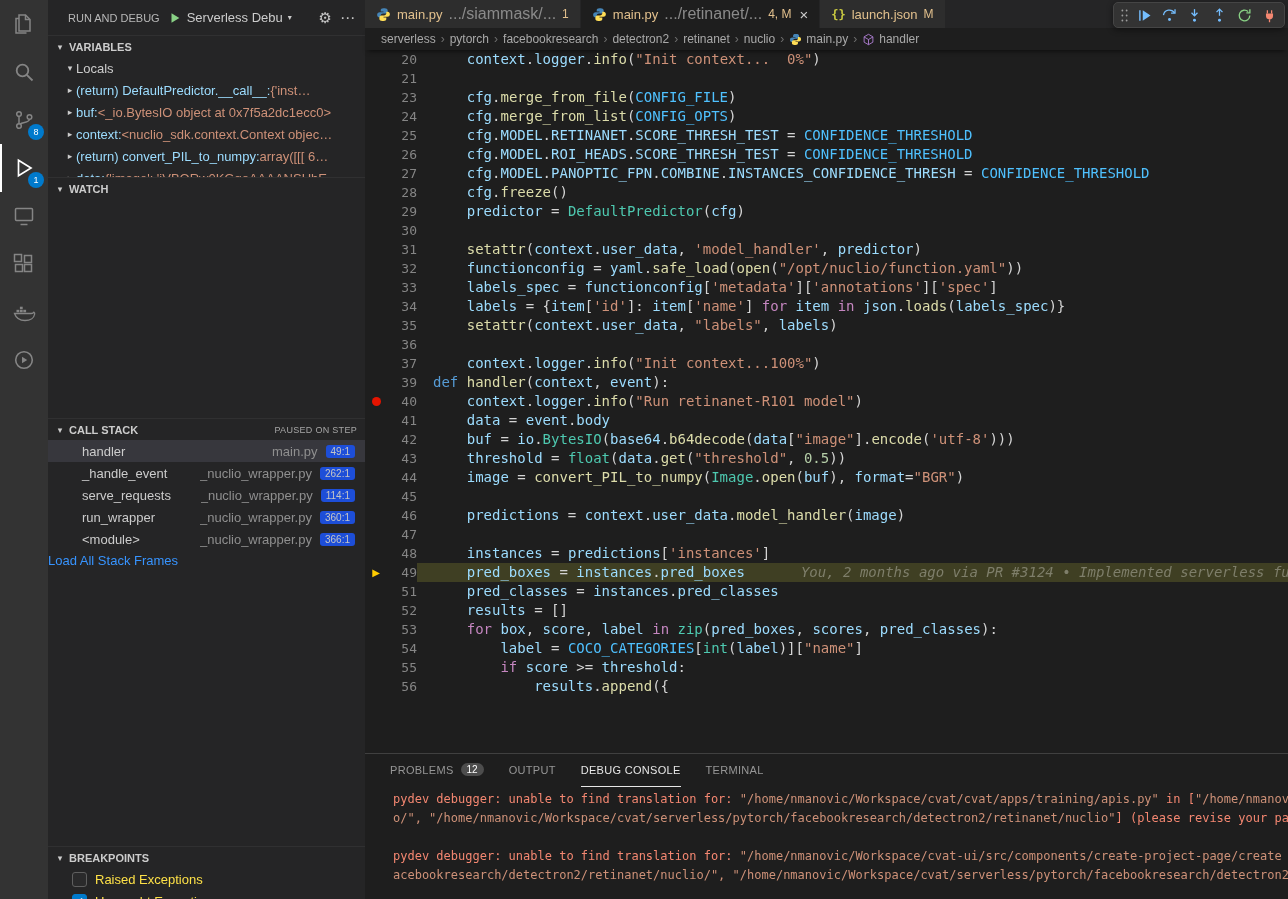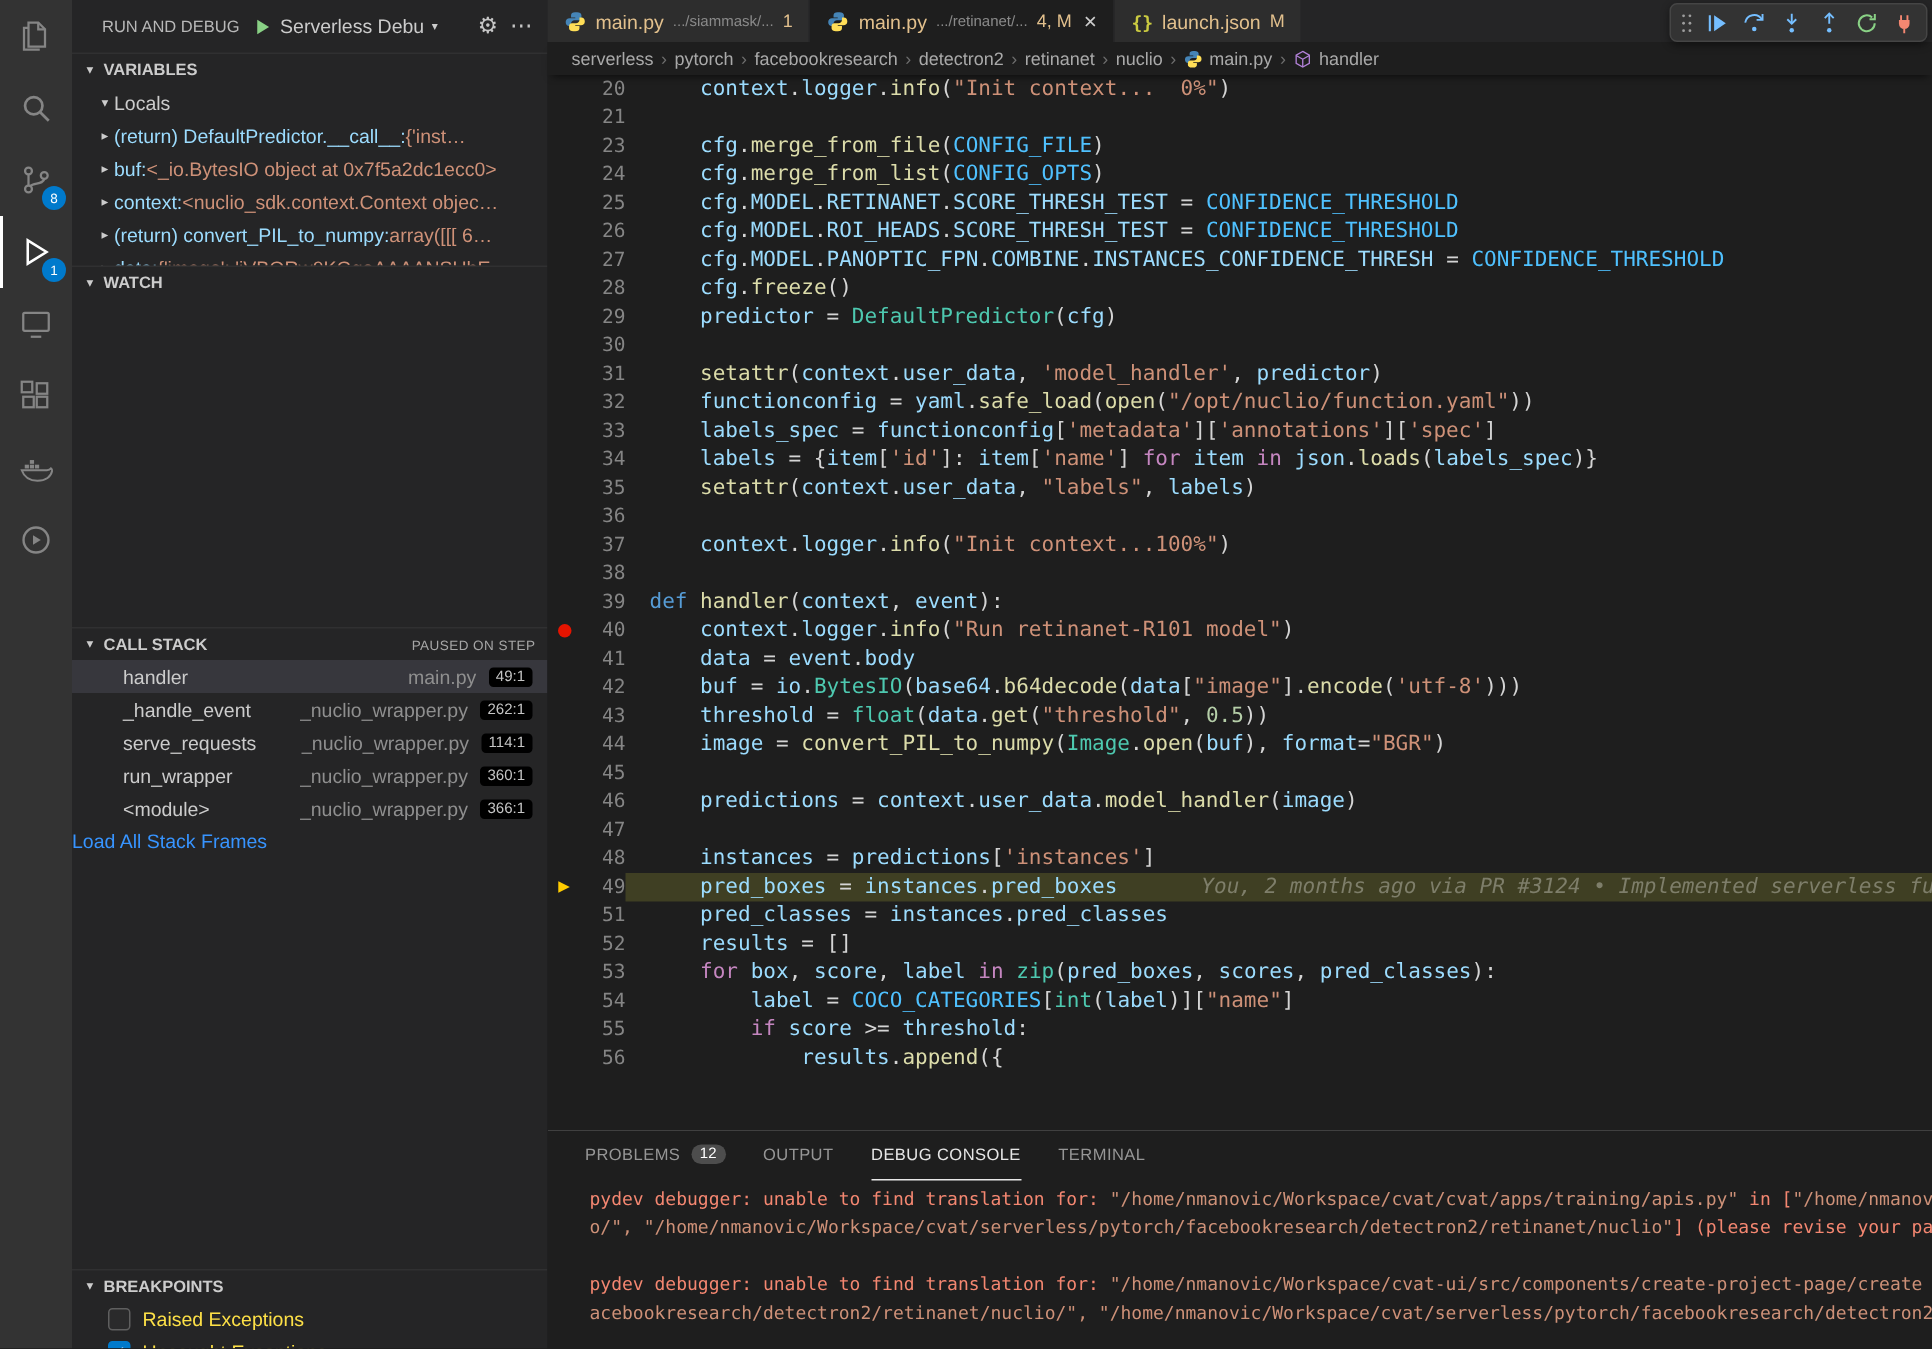--- a/index.html
+++ b/index.html
@@ -30,38 +30,38 @@
   .variables .pane-body{height:120px;overflow:hidden}
   .watch .pane-body{height:219px}
   .var-row{height:22px;display:flex;align-items:center;padding-left:16px;white-space:nowrap;overflow:hidden;font-size:13px;cursor:pointer}
   .var-name{color:var(--var,#9cdcfe)}
   .var-value{color:var(--str,#ce9178)}
   .scope-label{color:#cccccc}
   .cs-row{height:22px;display:flex;align-items:center;padding:0 10px 0 34px;gap:8px;font-size:13px;cursor:pointer;white-space:nowrap;overflow:hidden}
   .cs-row.selected{background:#37373d}
   .cs-name{color:#cccccc}
   .cs-file{color:#8f8f8f;margin-left:auto;overflow:hidden}
-  .cs-badge{background:#000000;border-radius:3px;padding:1px 5px;font-size:10px;color:#c5c5c5;flex:none}
+  .cs-badge{background:#1d4ed8;border-radius:3px;padding:1px 5px;font-size:10px;color:#c5c5c5;flex:none}
   .load-frames{height:22px;line-height:22px;color:var(--link,#3794ff);font-size:13px;cursor:pointer}
   .pane.breakpoints{margin-top:auto;height:53px;overflow:hidden}
   .bp-row{height:22px;display:flex;align-items:center;gap:8px;padding-left:24px;cursor:pointer}
   .checkbox{width:15px;height:15px;border:1px solid #5f5f5f;border-radius:3px;background:#2a2a2b;flex:none;display:flex;align-items:center;justify-content:center;font-size:11px;color:#fff}
   .checkbox.checked{background:var(--accent,#007acc);border-color:var(--accent,#007acc)}
   .bp-label{color:#fde047}
 
   
   .main{flex:1;display:flex;flex-direction:column;min-width:0;position:relative}
   .tabbar{height:28px;background:#252526;display:flex;flex:none}
   .tabs{display:flex}
   .tab{display:flex;align-items:center;gap:6px;padding:0 11px;background:#2d2d2d;border-right:1px solid #252526;font-size:13px;color:#969696;cursor:pointer;white-space:nowrap}
   .tab.active{background:#1e1e1e}
   .tab-icon svg{width:15px;height:15px;display:block}
   .json-glyph{color:#cbcb41;font-weight:bold;font-family:"DejaVu Sans Mono",monospace;font-size:12px}
   .tab-label{color:var(--modified,#e2c08d)}
-  .tab-desc{color:#8a8a8a;font-size:10px}
+  .tab-desc{color:#8a8a8a;font-size:16px}
   .tab-deco{color:var(--modified,#e2c08d);font-size:12px}
   .tab-close{color:#cccccc;font-size:15px;margin-left:2px}
   .breadcrumbs{height:22px;background:#1e1e1e;display:flex;align-items:center;padding-left:16px;font-size:12px;color:#a9a9a9;gap:3px;flex:none;position:relative;z-index:3;box-shadow:0 4px 5px -3px rgba(0,0,0,.6)}
   .bc-item{display:flex;align-items:center;gap:4px;cursor:pointer}
   .bc-icon svg{width:13px;height:13px;display:block}
   .bc-sep{color:#6e6e6e;margin:0 2px}
 
   .editor{flex:1;overflow:hidden;font-family:"DejaVu Sans Mono","Liberation Mono",monospace;font-size:14px;line-height:19px;background:#1e1e1e}
   .code-line{display:flex;height:19px;white-space:pre}
   .glyph{width:22px;flex:none;display:flex;align-items:center;justify-content:center}
@@ -444,21 +444,20 @@
         <div class="code-line"><span class="glyph"></span><span class="lnum">28</span><span class="line-content"><span class="tk-p">    </span><span class="tk-v">cfg</span><span class="tk-p">.</span><span class="tk-f">freeze</span><span class="tk-p">()</span></span></div>
         <div class="code-line"><span class="glyph"></span><span class="lnum">29</span><span class="line-content"><span class="tk-p">    </span><span class="tk-v">predictor</span><span class="tk-p"> = </span><span class="tk-t">DefaultPredictor</span><span class="tk-p">(</span><span class="tk-v">cfg</span><span class="tk-p">)</span></span></div>
         <div class="code-line"><span class="glyph"></span><span class="lnum">30</span><span class="line-content"></span></div>
         <div class="code-line"><span class="glyph"></span><span class="lnum">31</span><span class="line-content"><span class="tk-p">    </span><span class="tk-f">setattr</span><span class="tk-p">(</span><span class="tk-v">context</span><span class="tk-p">.</span><span class="tk-v">user_data</span><span class="tk-p">, </span><span class="tk-s">'model_handler'</span><span class="tk-p">, </span><span class="tk-v">predictor</span><span class="tk-p">)</span></span></div>
         <div class="code-line"><span class="glyph"></span><span class="lnum">32</span><span class="line-content"><span class="tk-p">    </span><span class="tk-v">functionconfig</span><span class="tk-p"> = </span><span class="tk-v">yaml</span><span class="tk-p">.</span><span class="tk-f">safe_load</span><span class="tk-p">(</span><span class="tk-f">open</span><span class="tk-p">(</span><span class="tk-s">"/opt/nuclio/function.yaml"</span><span class="tk-p">))</span></span></div>
         <div class="code-line"><span class="glyph"></span><span class="lnum">33</span><span class="line-content"><span class="tk-p">    </span><span class="tk-v">labels_spec</span><span class="tk-p"> = </span><span class="tk-v">functionconfig</span><span class="tk-p">[</span><span class="tk-s">'metadata'</span><span class="tk-p">][</span><span class="tk-s">'annotations'</span><span class="tk-p">][</span><span class="tk-s">'spec'</span><span class="tk-p">]</span></span></div>
         <div class="code-line"><span class="glyph"></span><span class="lnum">34</span><span class="line-content"><span class="tk-p">    </span><span class="tk-v">labels</span><span class="tk-p"> = {</span><span class="tk-v">item</span><span class="tk-p">[</span><span class="tk-s">'id'</span><span class="tk-p">]: </span><span class="tk-v">item</span><span class="tk-p">[</span><span class="tk-s">'name'</span><span class="tk-p">] </span><span class="tk-c">for</span><span class="tk-p"> </span><span class="tk-v">item</span><span class="tk-p"> </span><span class="tk-c">in</span><span class="tk-p"> </span><span class="tk-v">json</span><span class="tk-p">.</span><span class="tk-f">loads</span><span class="tk-p">(</span><span class="tk-v">labels_spec</span><span class="tk-p">)}</span></span></div>
         <div class="code-line"><span class="glyph"></span><span class="lnum">35</span><span class="line-content"><span class="tk-p">    </span><span class="tk-f">setattr</span><span class="tk-p">(</span><span class="tk-v">context</span><span class="tk-p">.</span><span class="tk-v">user_data</span><span class="tk-p">, </span><span class="tk-s">"labels"</span><span class="tk-p">, </span><span class="tk-v">labels</span><span class="tk-p">)</span></span></div>
         <div class="code-line"><span class="glyph"></span><span class="lnum">36</span><span class="line-content"></span></div>
         <div class="code-line"><span class="glyph"></span><span class="lnum">37</span><span class="line-content"><span class="tk-p">    </span><span class="tk-v">context</span><span class="tk-p">.</span><span class="tk-v">logger</span><span class="tk-p">.</span><span class="tk-f">info</span><span class="tk-p">(</span><span class="tk-s">"Init context...100%"</span><span class="tk-p">)</span></span></div>
-        <div class="code-line"><span class="glyph"></span><span class="lnum">38</span><span class="line-content"></span></div>
         <div class="code-line"><span class="glyph"></span><span class="lnum">39</span><span class="line-content"><span class="tk-k">def</span><span class="tk-p"> </span><span class="tk-f">handler</span><span class="tk-p">(</span><span class="tk-v">context</span><span class="tk-p">, </span><span class="tk-v">event</span><span class="tk-p">):</span></span></div>
         <div class="code-line"><span class="glyph"><span class="bp-dot"></span></span><span class="lnum">40</span><span class="line-content"><span class="tk-p">    </span><span class="tk-v">context</span><span class="tk-p">.</span><span class="tk-v">logger</span><span class="tk-p">.</span><span class="tk-f">info</span><span class="tk-p">(</span><span class="tk-s">"Run retinanet-R101 model"</span><span class="tk-p">)</span></span></div>
         <div class="code-line"><span class="glyph"></span><span class="lnum">41</span><span class="line-content"><span class="tk-p">    </span><span class="tk-v">data</span><span class="tk-p"> = </span><span class="tk-v">event</span><span class="tk-p">.</span><span class="tk-v">body</span></span></div>
         <div class="code-line"><span class="glyph"></span><span class="lnum">42</span><span class="line-content"><span class="tk-p">    </span><span class="tk-v">buf</span><span class="tk-p"> = </span><span class="tk-v">io</span><span class="tk-p">.</span><span class="tk-t">BytesIO</span><span class="tk-p">(</span><span class="tk-v">base64</span><span class="tk-p">.</span><span class="tk-f">b64decode</span><span class="tk-p">(</span><span class="tk-v">data</span><span class="tk-p">[</span><span class="tk-s">"image"</span><span class="tk-p">].</span><span class="tk-f">encode</span><span class="tk-p">(</span><span class="tk-s">'utf-8'</span><span class="tk-p">)))</span></span></div>
         <div class="code-line"><span class="glyph"></span><span class="lnum">43</span><span class="line-content"><span class="tk-p">    </span><span class="tk-v">threshold</span><span class="tk-p"> = </span><span class="tk-t">float</span><span class="tk-p">(</span><span class="tk-v">data</span><span class="tk-p">.</span><span class="tk-f">get</span><span class="tk-p">(</span><span class="tk-s">"threshold"</span><span class="tk-p">, </span><span class="tk-n">0.5</span><span class="tk-p">))</span></span></div>
         <div class="code-line"><span class="glyph"></span><span class="lnum">44</span><span class="line-content"><span class="tk-p">    </span><span class="tk-v">image</span><span class="tk-p"> = </span><span class="tk-f">convert_PIL_to_numpy</span><span class="tk-p">(</span><span class="tk-t">Image</span><span class="tk-p">.</span><span class="tk-f">open</span><span class="tk-p">(</span><span class="tk-v">buf</span><span class="tk-p">), </span><span class="tk-v">format</span><span class="tk-p">=</span><span class="tk-s">"BGR"</span><span class="tk-p">)</span></span></div>
         <div class="code-line"><span class="glyph"></span><span class="lnum">45</span><span class="line-content"></span></div>
         <div class="code-line"><span class="glyph"></span><span class="lnum">46</span><span class="line-content"><span class="tk-p">    </span><span class="tk-v">predictions</span><span class="tk-p"> = </span><span class="tk-v">context</span><span class="tk-p">.</span><span class="tk-v">user_data</span><span class="tk-p">.</span><span class="tk-f">model_handler</span><span class="tk-p">(</span><span class="tk-v">image</span><span class="tk-p">)</span></span></div>
         <div class="code-line"><span class="glyph"></span><span class="lnum">47</span><span class="line-content"></span></div>
         <div class="code-line"><span class="glyph"></span><span class="lnum">48</span><span class="line-content"><span class="tk-p">    </span><span class="tk-v">instances</span><span class="tk-p"> = </span><span class="tk-v">predictions</span><span class="tk-p">[</span><span class="tk-s">'instances'</span><span class="tk-p">]</span></span></div>

